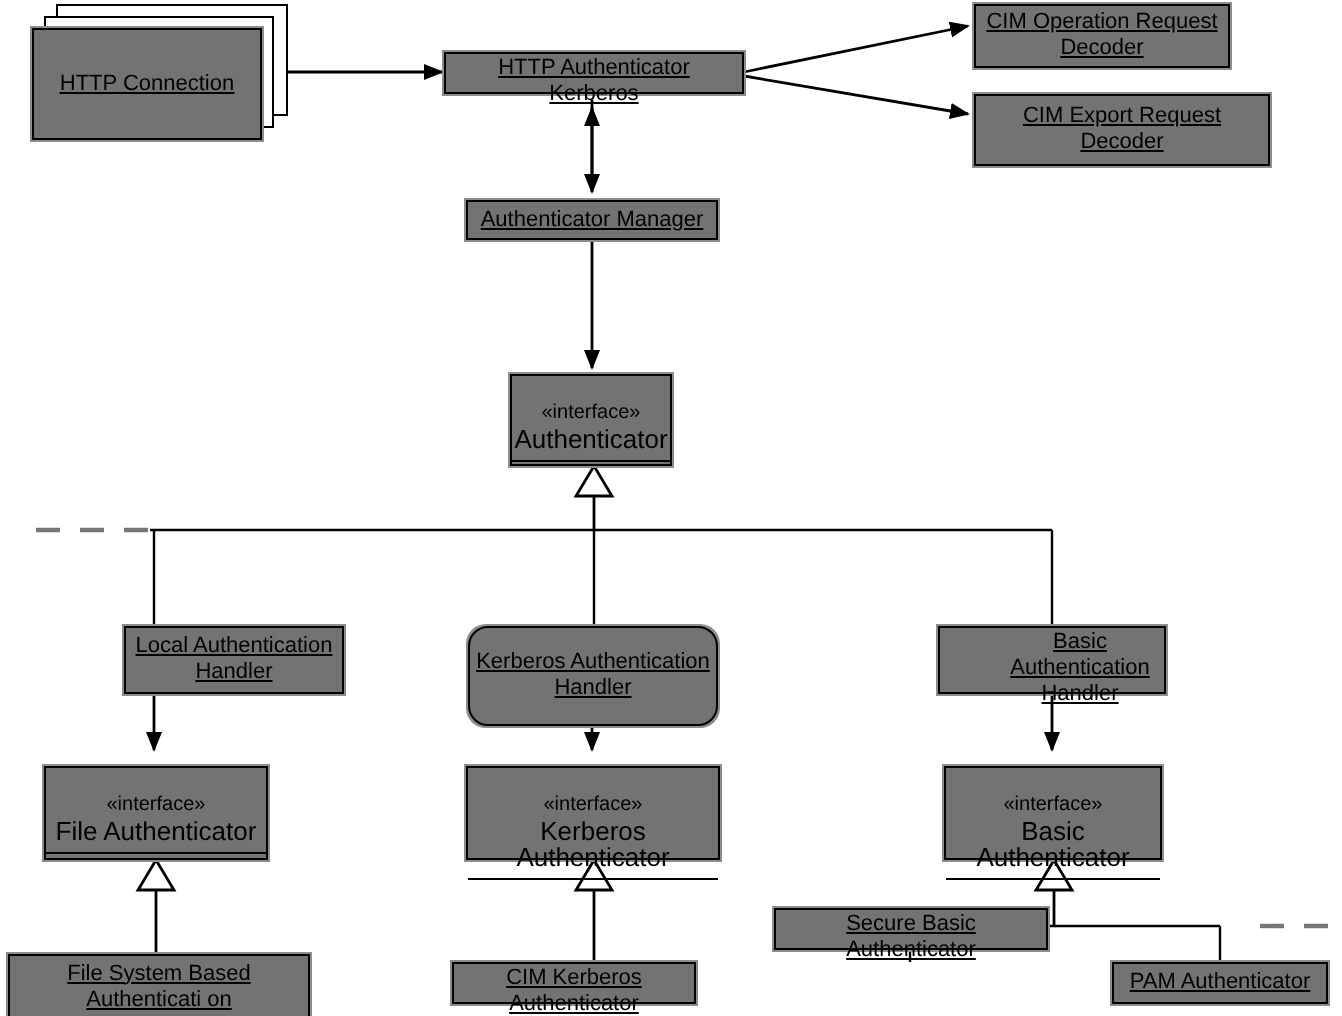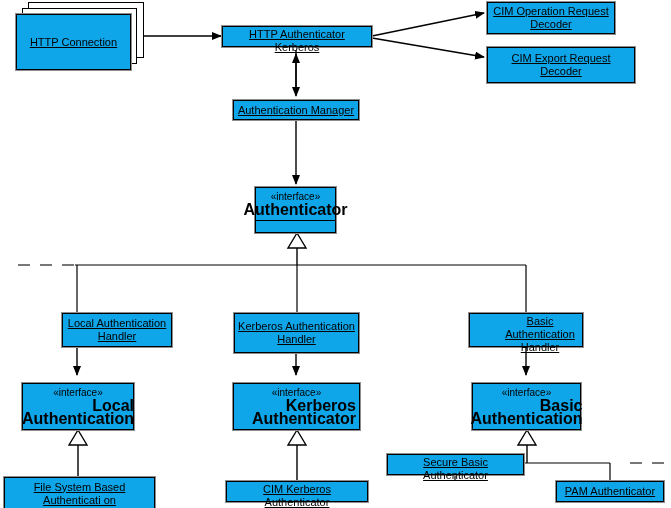--- a/index.html
+++ b/index.html
@@ -21,66 +21,65 @@
     position: absolute;
     left: 0;
     top: 0;
     width: 671px;
     height: 508px;
     pointer-events: none;
   }
   .node {
     position: absolute;
     box-sizing: border-box;
-    background: #0ea5e9;
+    background: #737373;
     border: 1px solid #000000;
     box-shadow: 1px 1px 0 0 #8d8d8d, -1px -1px 0 0 #8d8d8d,
                 1px -1px 0 0 #8d8d8d, -1px 1px 0 0 #8d8d8d;
     display: flex;
     flex-direction: column;
     z-index: 2;
   }
   .node .titlebox {
     flex: 1 1 auto;
     display: flex;
     flex-direction: column;
     align-items: center;
     justify-content: center;
     text-align: center;
     padding: 1px 3px;
     box-sizing: border-box;
   }
   .node.iface .titlebox {
     flex: 0 0 auto;
-    padding-top: 3px;
+    padding-top: 13px;
     padding-bottom: 4px;
   }
   .node.iface .compartment {
     flex: 1 1 auto;
     border-top: 1px solid #000000;
     min-height: 12px;
   }
   .cname {
     font-size: 11px;
     line-height: 13px;
     color: #000000;
     text-decoration: underline;
     text-underline-offset: 1px;
   }
   .stereotype {
     font-size: 10px;
     line-height: 12px;
     color: #000000;
   }
   .iname {
-    font-size: 16px;
+    font-size: 13px;
     line-height: 13px;
     color: #000000;
-    font-weight: bold;
-    text-align: right;
+    font-weight: normal;
   }
   .stack-back {
     position: absolute;
     box-sizing: border-box;
     background: #ffffff;
     border: 1px solid #000000;
     z-index: 1;
   }
   .stack-back.s2 { z-index: 1; }
   .stack-back.s1 { z-index: 0; }
@@ -186,81 +185,81 @@
   </div>
 
   <div class="node" style="left:487px; top:47px; width:148px; height:36px;">
     <div class="titlebox">
       <div class="cname">CIM Export Request Decoder</div>
     </div>
   </div>
 
   <div class="node" style="left:233px; top:100px; width:126px; height:20px;">
     <div class="titlebox">
-      <div class="cname">Authentication Manager</div>
+      <div class="cname">Authenticator Manager</div>
     </div>
   </div>
 
   <div class="node iface" style="left:255px; top:187px; width:81px; height:46px;">
     <div class="titlebox">
       <div class="stereotype">«interface»</div>
       <div class="iname">Authenticator</div>
     </div>
     <div class="compartment"></div>
   </div>
 
   <div class="node" style="left:22px; top:313px; width:110px; height:34px;margin-left:40px;">
     <div class="titlebox">
       <div class="cname">Local Authentication Handler</div>
     </div>
   </div>
 
-  <div class="node" style="left:234px; top:313px; width:125px; height:40px;">
+  <div class="node" style="left:234px; top:313px; width:125px; height:50px;border-radius:10px;">
     <div class="titlebox">
       <div class="cname">Kerberos Authentication Handler</div>
     </div>
   </div>
 
   <div class="node" style="left:469px; top:313px; width:114px; height:34px;padding-left:28px;">
     <div class="titlebox">
       <div class="cname">Basic Authentication Handler</div>
     </div>
   </div>
 
   <div class="node iface" style="left:22px; top:383px; width:112px; height:47px;">
     <div class="titlebox">
       <div class="stereotype">«interface»</div>
-      <div class="iname">Local Authentication</div>
+      <div class="iname">File Authenticator</div>
     </div>
     <div class="compartment"></div>
   </div>
 
   <div class="node iface" style="left:233px; top:383px; width:127px; height:47px;">
     <div class="titlebox">
       <div class="stereotype">«interface»</div>
       <div class="iname">Kerberos Authenticator</div>
     </div>
     <div class="compartment"></div>
   </div>
 
   <div class="node iface" style="left:472px; top:383px; width:109px; height:47px;">
     <div class="titlebox">
       <div class="stereotype">«interface»</div>
-      <div class="iname">Basic Authentication</div>
+      <div class="iname">Basic Authenticator</div>
     </div>
     <div class="compartment"></div>
   </div>
 
   <div class="node" style="left:4px; top:477px; width:151px; height:33px;">
     <div class="titlebox">
       <div class="cname">File System Based Authenticati on</div>
     </div>
   </div>
 
-  <div class="node" style="left:226px; top:481px; width:142px; height:21px;">
+  <div class="node" style="left:226px; top:481px; width:122px; height:21px;">
     <div class="titlebox">
       <div class="cname">CIM Kerberos Authenticator</div>
     </div>
   </div>
 
   <div class="node" style="left:387px; top:454px; width:137px; height:21px;">
     <div class="titlebox">
       <div class="cname">Secure Basic Authenticator</div>
     </div>
   </div>

